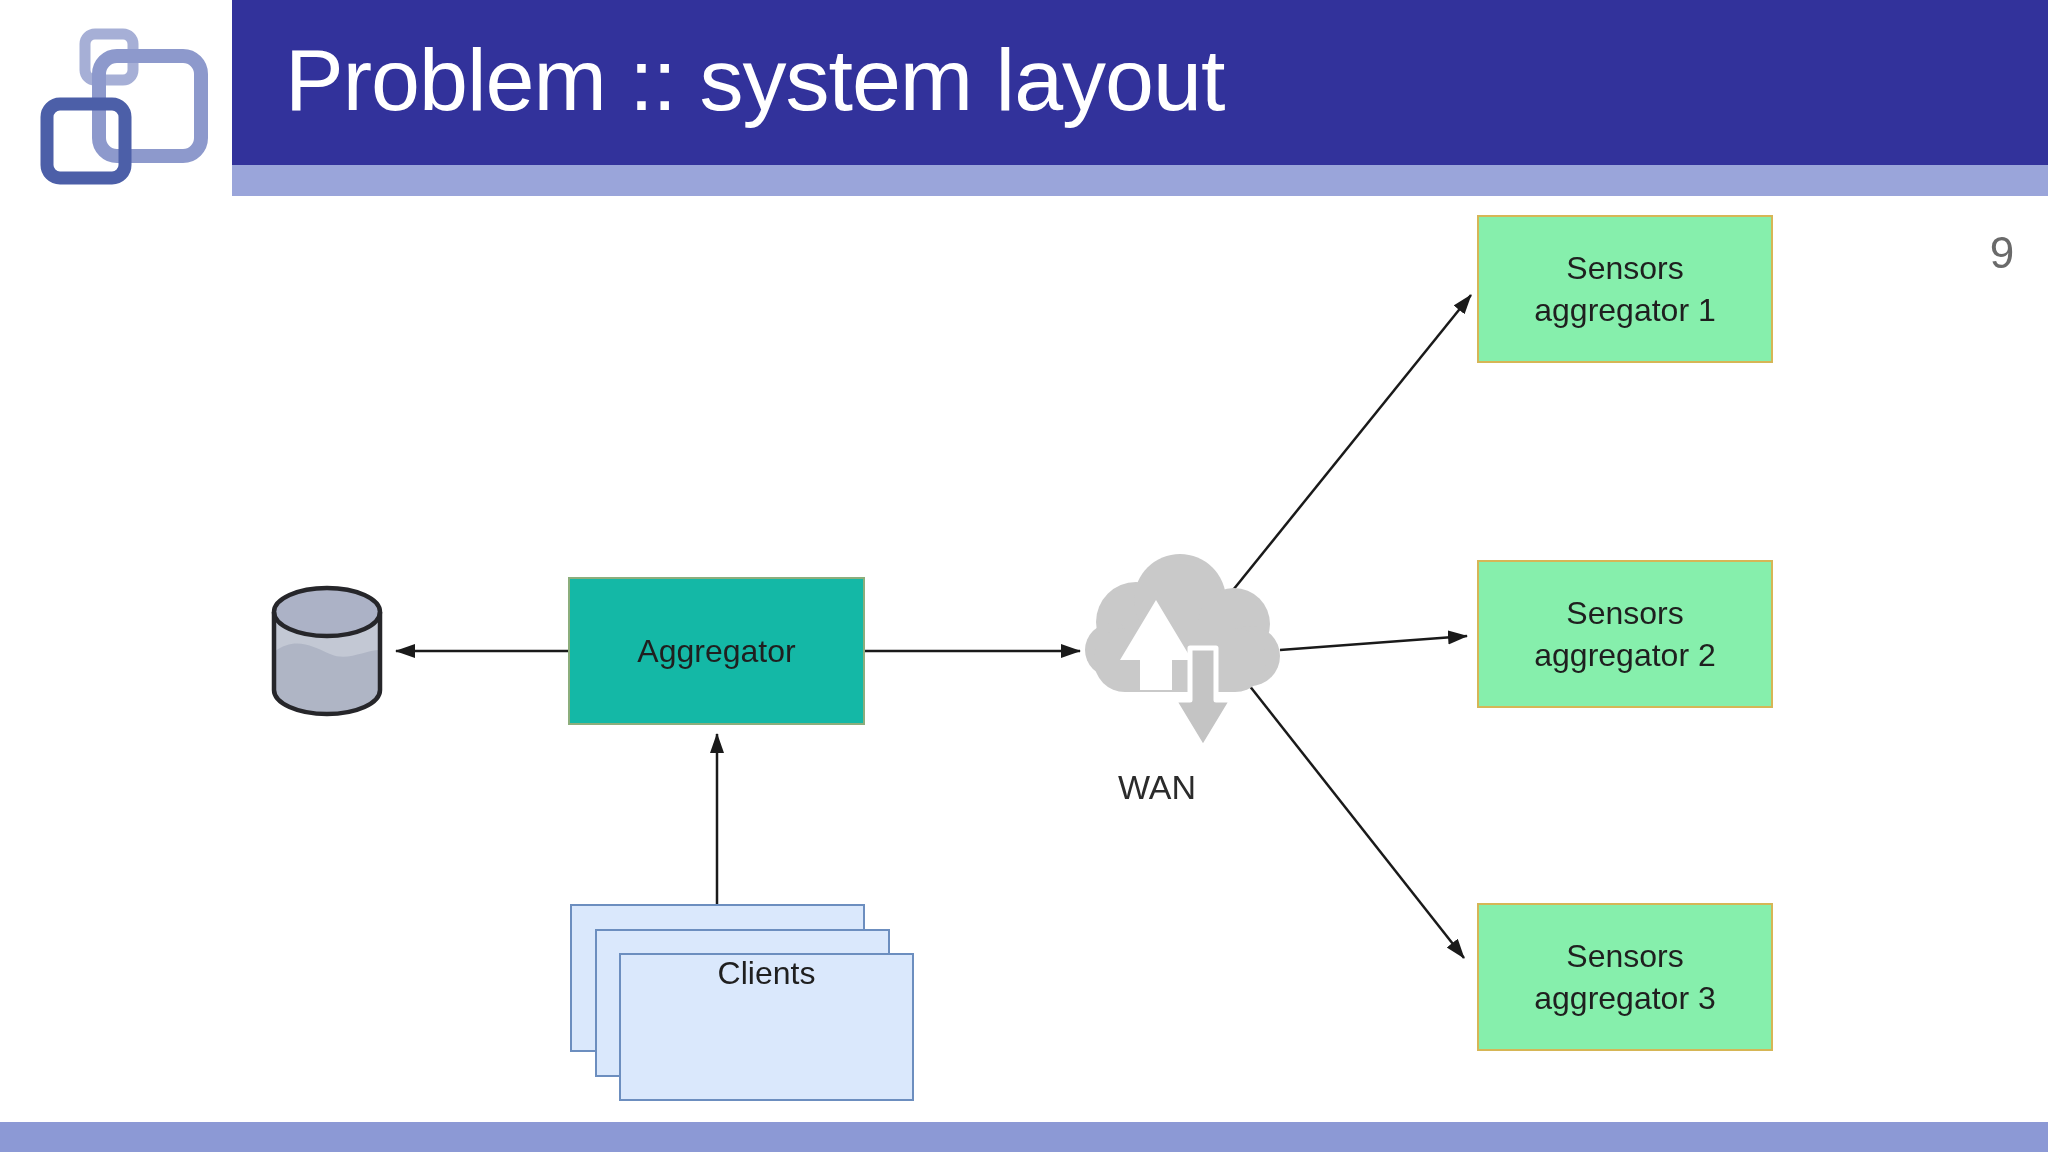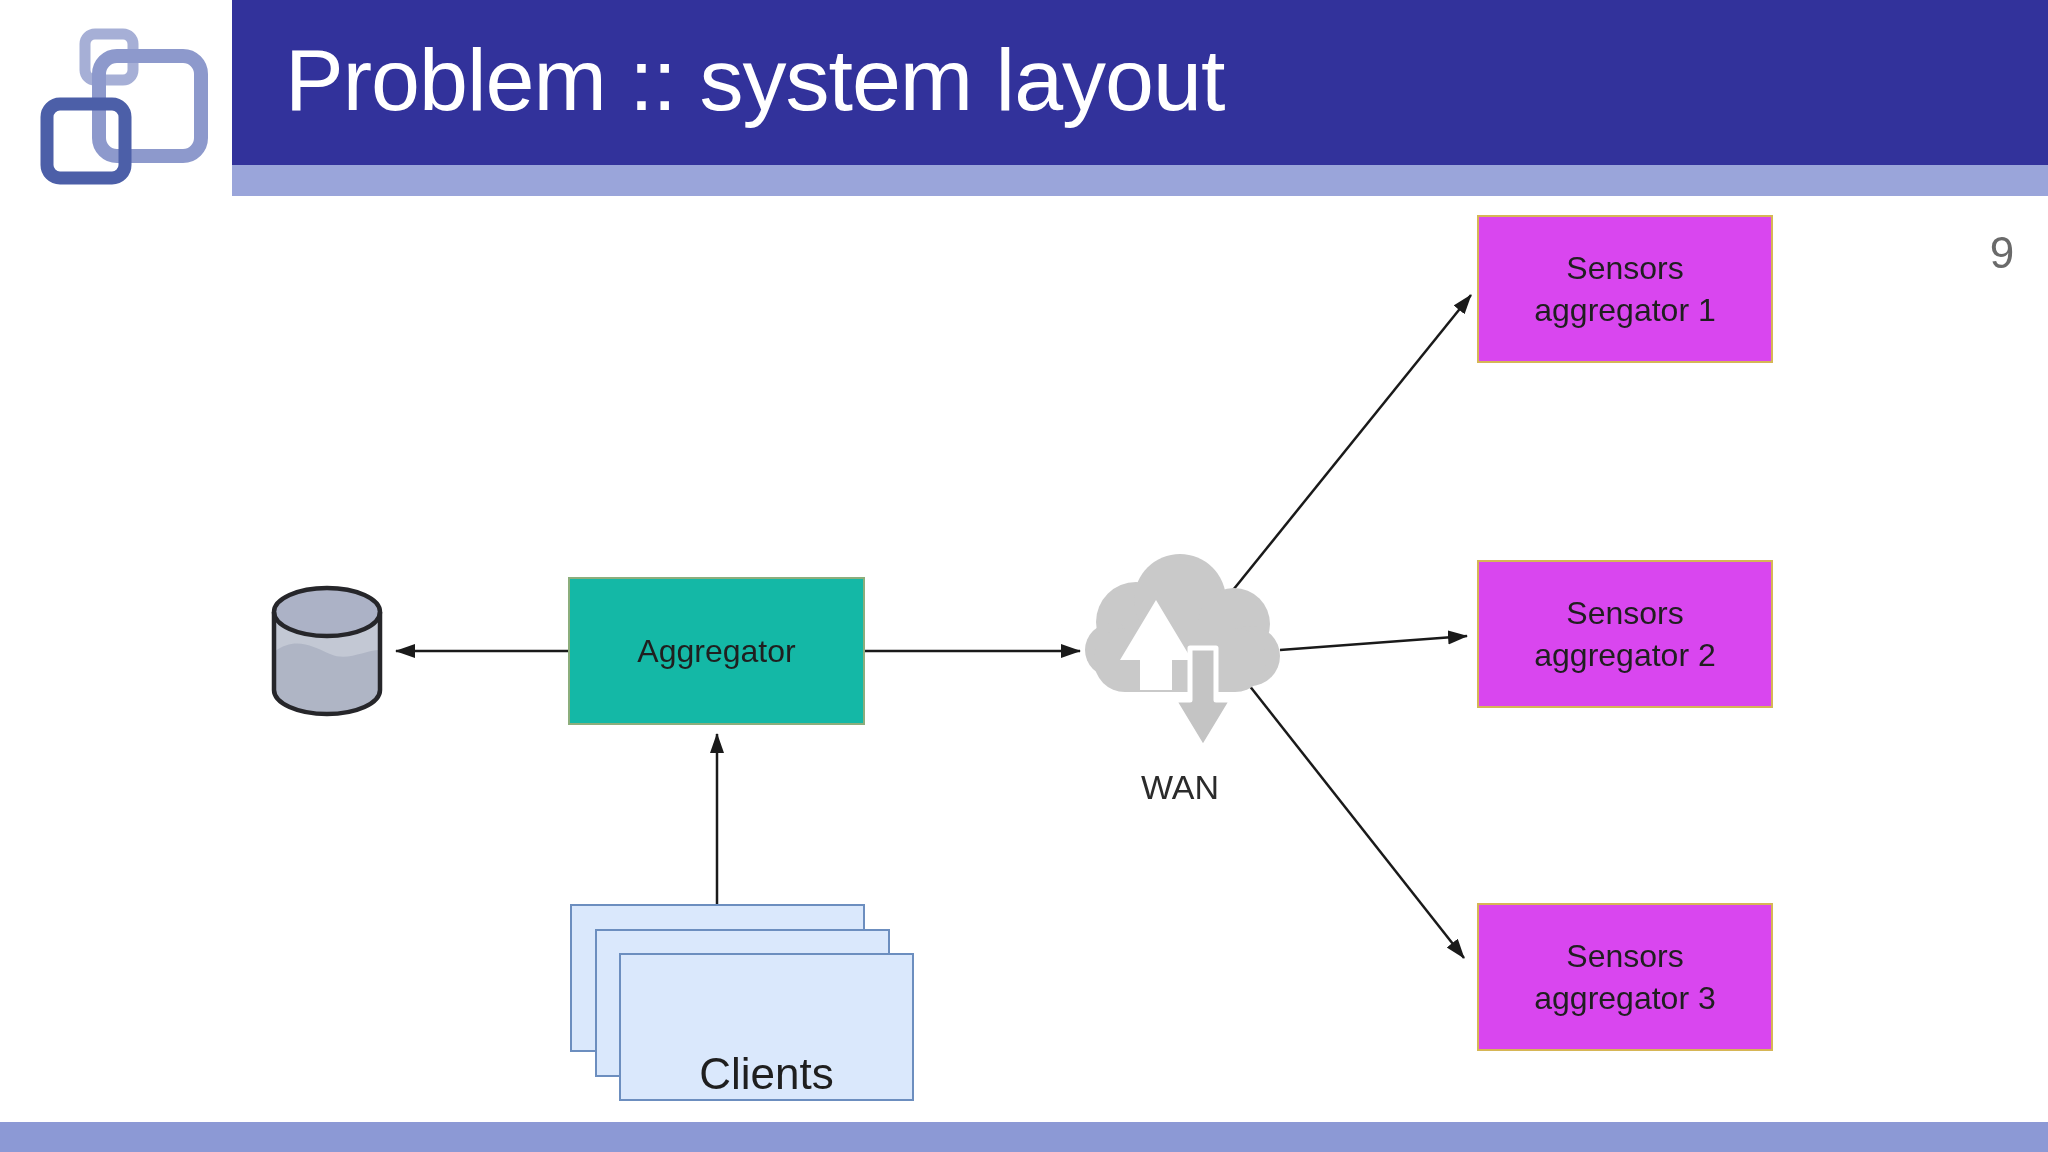--- a/index.html
+++ b/index.html
@@ -36,37 +36,37 @@
     position:absolute;display:flex;align-items:center;justify-content:center;
     text-align:center;font-size:32px;color:#1f1f1f;line-height:42px;
     white-space:pre-line;box-sizing:border-box;
   }
   .node-aggregator{
     left:568px;top:577px;width:297px;height:148px;
     background:#14b8a6;border:2px solid #8CAE7C;
   }
   .node-sensors{
     left:1477px;width:296px;height:148px;
-    background:#d946ef;border:2px solid #D6B656;
+    background:#86efac;border:2px solid #D6B656;
   }
   .sensors-1{top:215px;}
   .sensors-2{top:560px;}
   .sensors-3{top:903px;}
   .clients-card{
     position:absolute;width:295px;height:148px;box-sizing:border-box;
     background:#DAE8FC;border:2px solid #6C8EBF;
   }
   .clients-back{left:570px;top:904px;}
   .clients-middle{left:595px;top:929px;}
   .clients-front{
-    left:619px;top:953px;display:flex;align-items:flex-end;justify-content:center;
-    font-size:44px;color:#1f1f1f;
+    left:619px;top:953px;display:flex;align-items:flex-start;justify-content:center;
+    font-size:32px;color:#1f1f1f;
   }
   .wan-label{
-    position:absolute;left:1118px;top:768px;width:124px;text-align:center;
+    position:absolute;left:1118px;top:768px;width:124px;
     font-size:34px;color:#2b2b2b;
   }
 </style>
 </head>
 <body>
 
 <div class="slide">
 
   <svg class="diagram-svg" viewBox="0 0 2048 1152" xmlns="http://www.w3.org/2000/svg">
     <defs>

